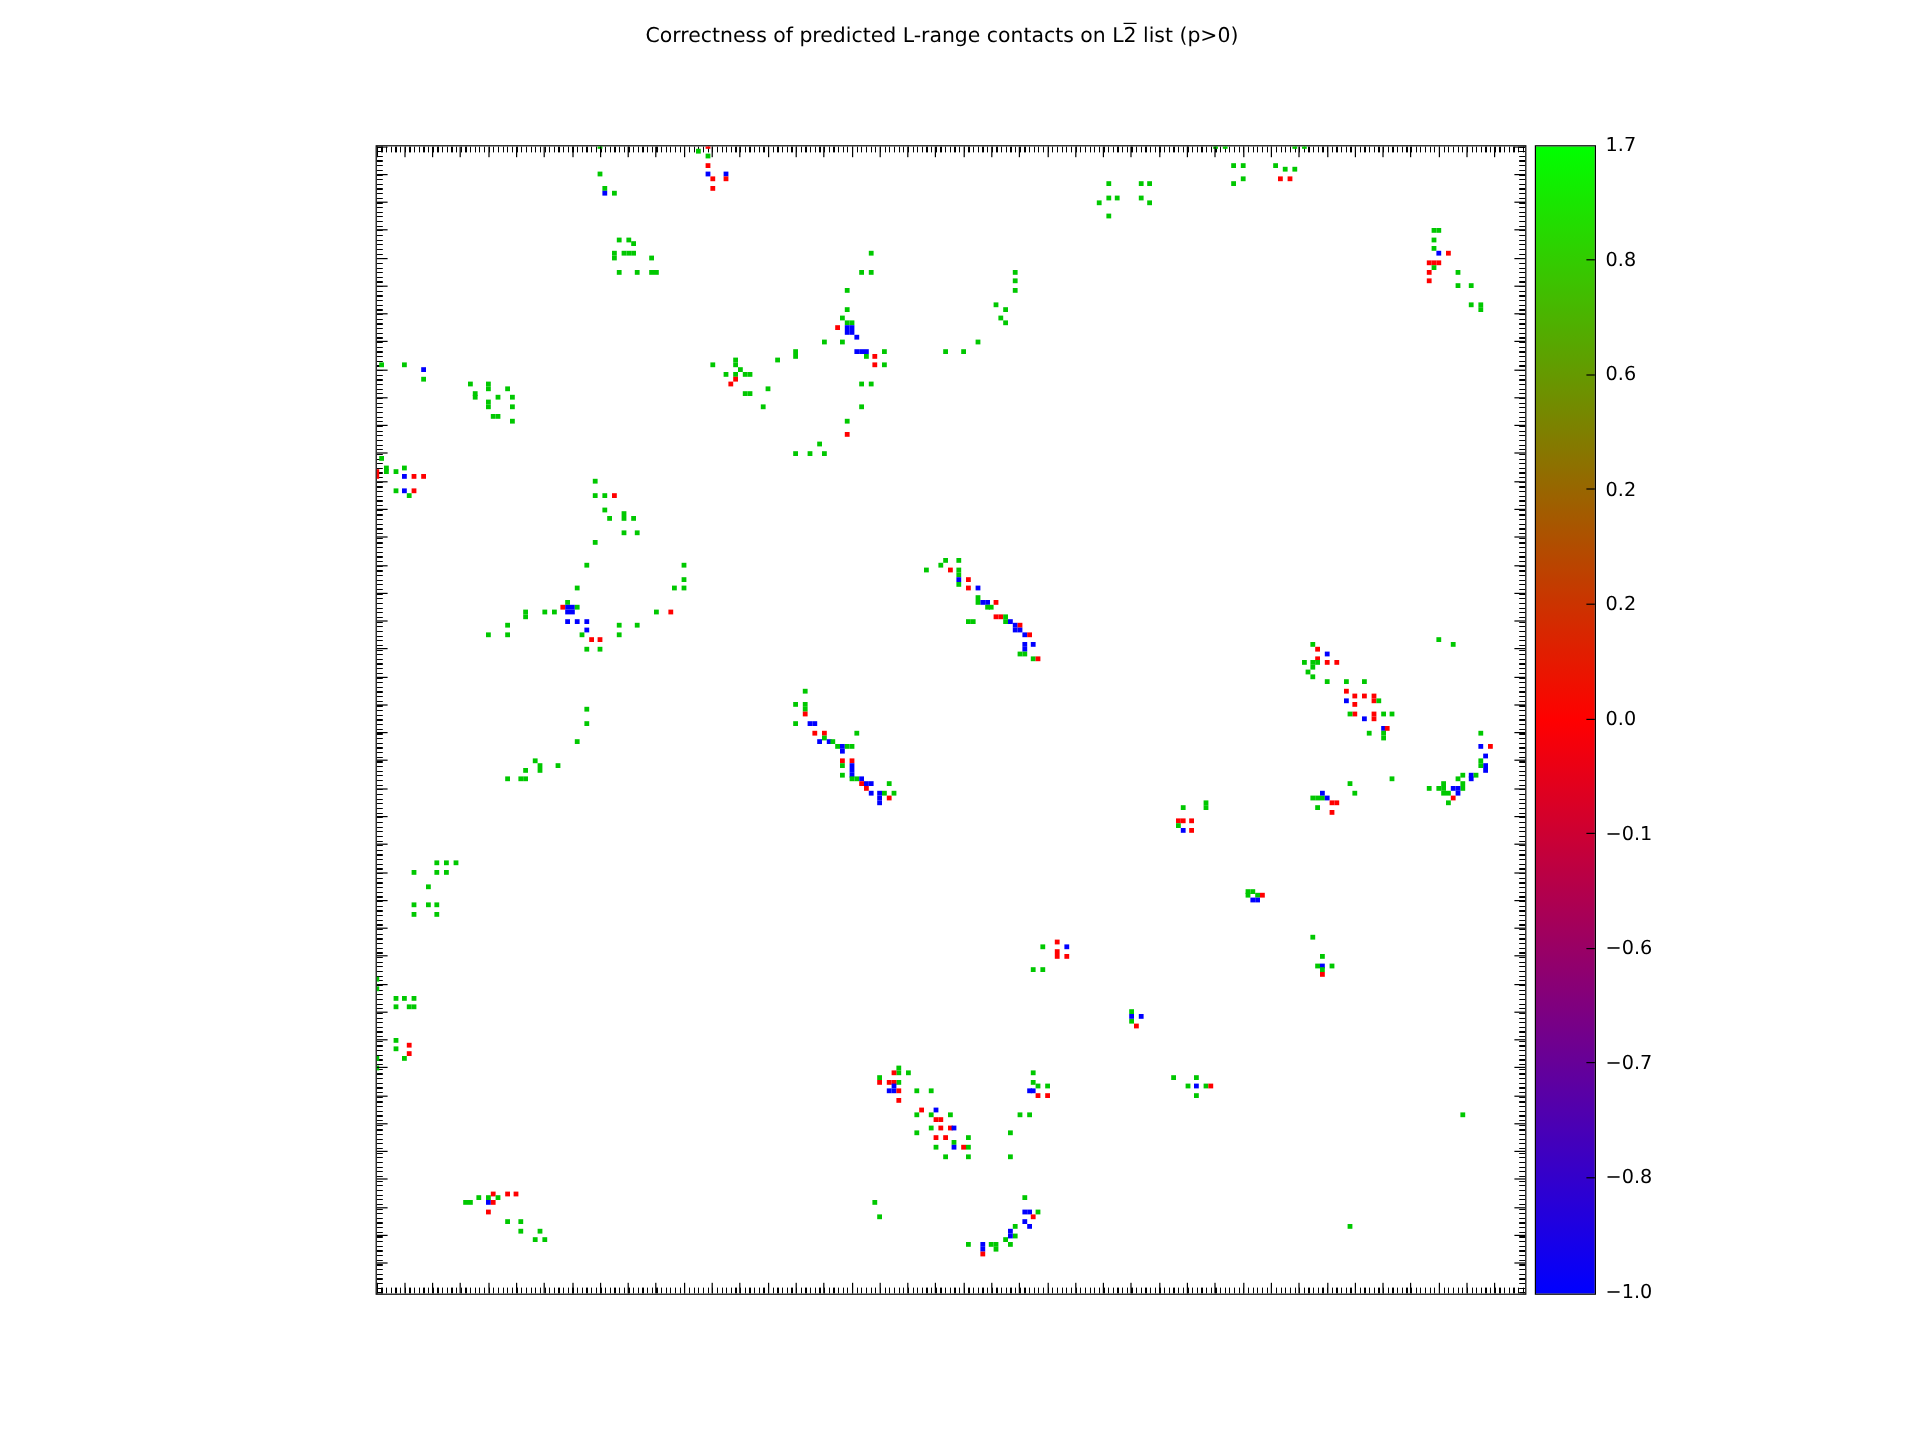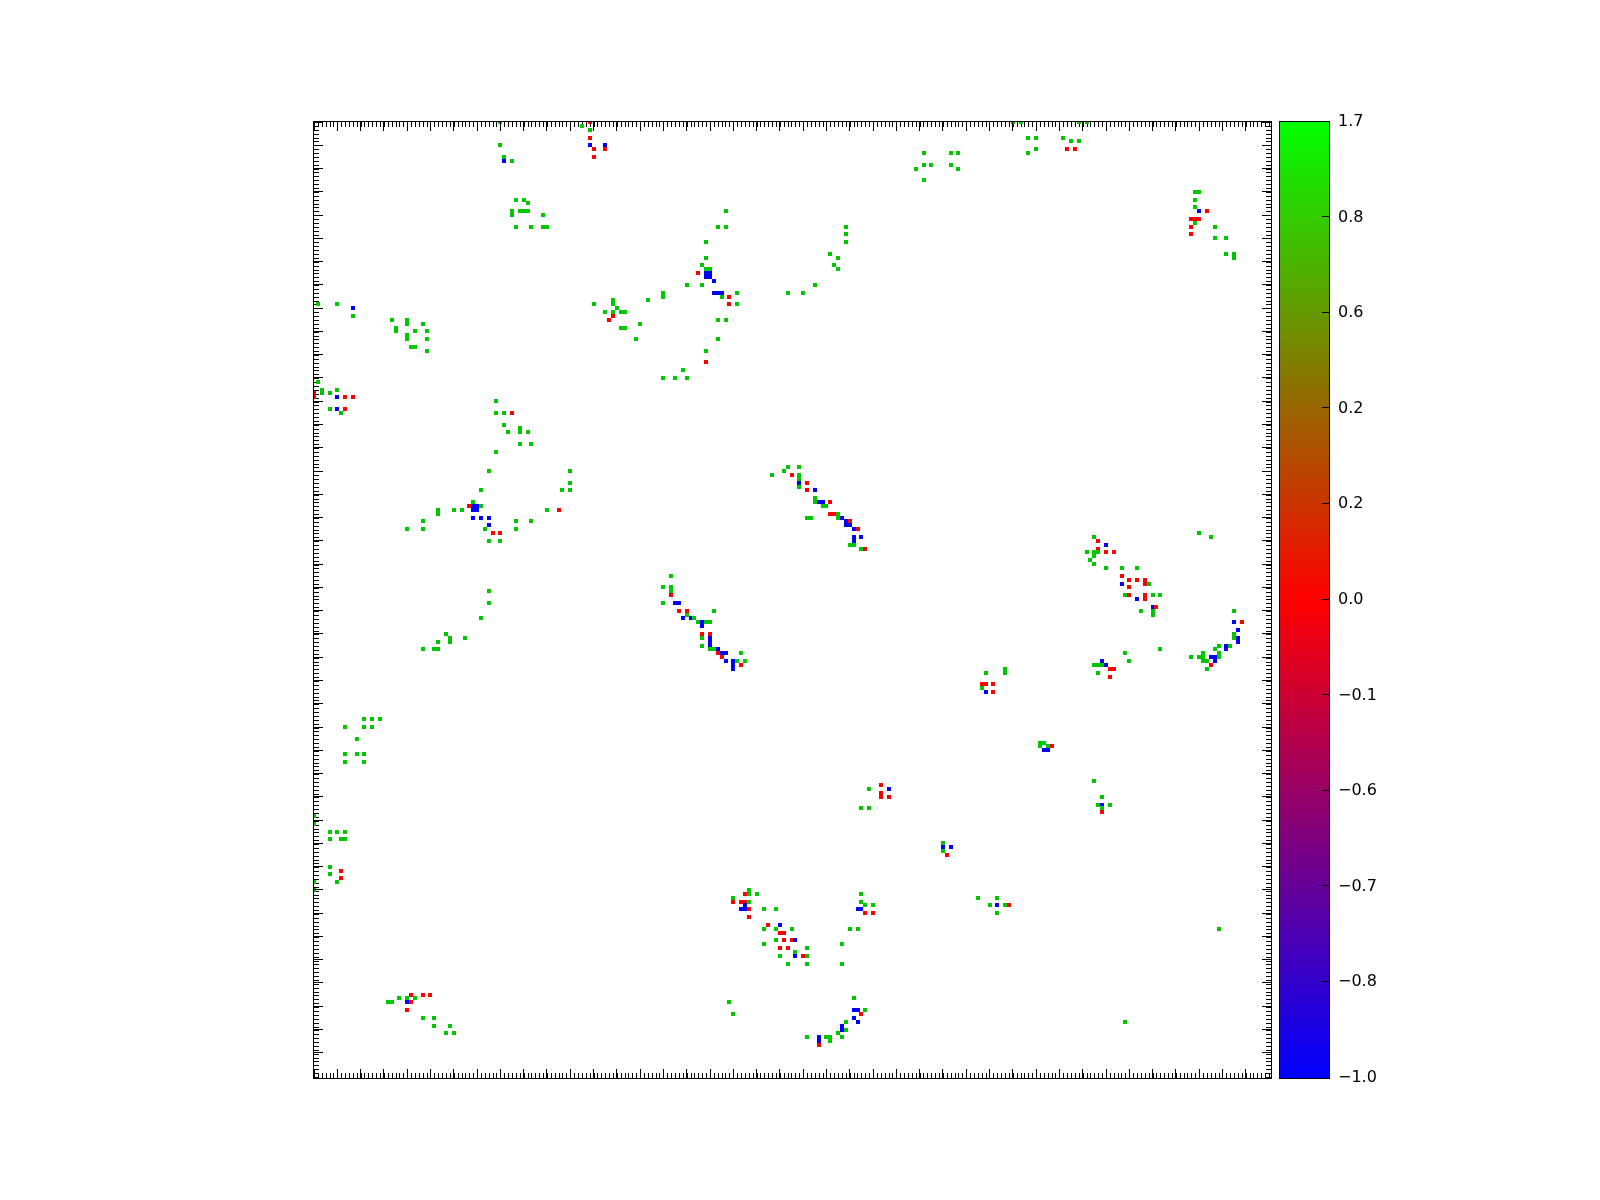--- a/index.html
+++ b/index.html
@@ -21,20 +21,21 @@
   .colorbar{position:absolute;left:1279px;top:121px;width:49px;height:956px;border:1px solid #000;}
   .cb-label{position:absolute;font-size:16px;line-height:18px;text-align:left;}
   .overbar{text-decoration:overline;}
 </style>
 </head>
 <body>
 
 <div class="figure">
 
   <div class="suptitle">
+    <div><span>Correctness of predicted L-range contacts on L</span><span class="overbar">2</span><span> list (p&gt;0)</span></div>
   </div>
 
 
   <div class="plot-area" id="plot">
     <div class="tick-top"></div>
     <div class="tick-bottom"></div>
     <div class="tick-left"></div>
     <div class="tick-right"></div>
   <div class="pt" style="left: 184px; top: -2px; background: rgb(0, 200, 0);"></div>
       <div class="pt" style="left: 274px; top: -2px; background: rgb(255, 0, 0);"></div>

